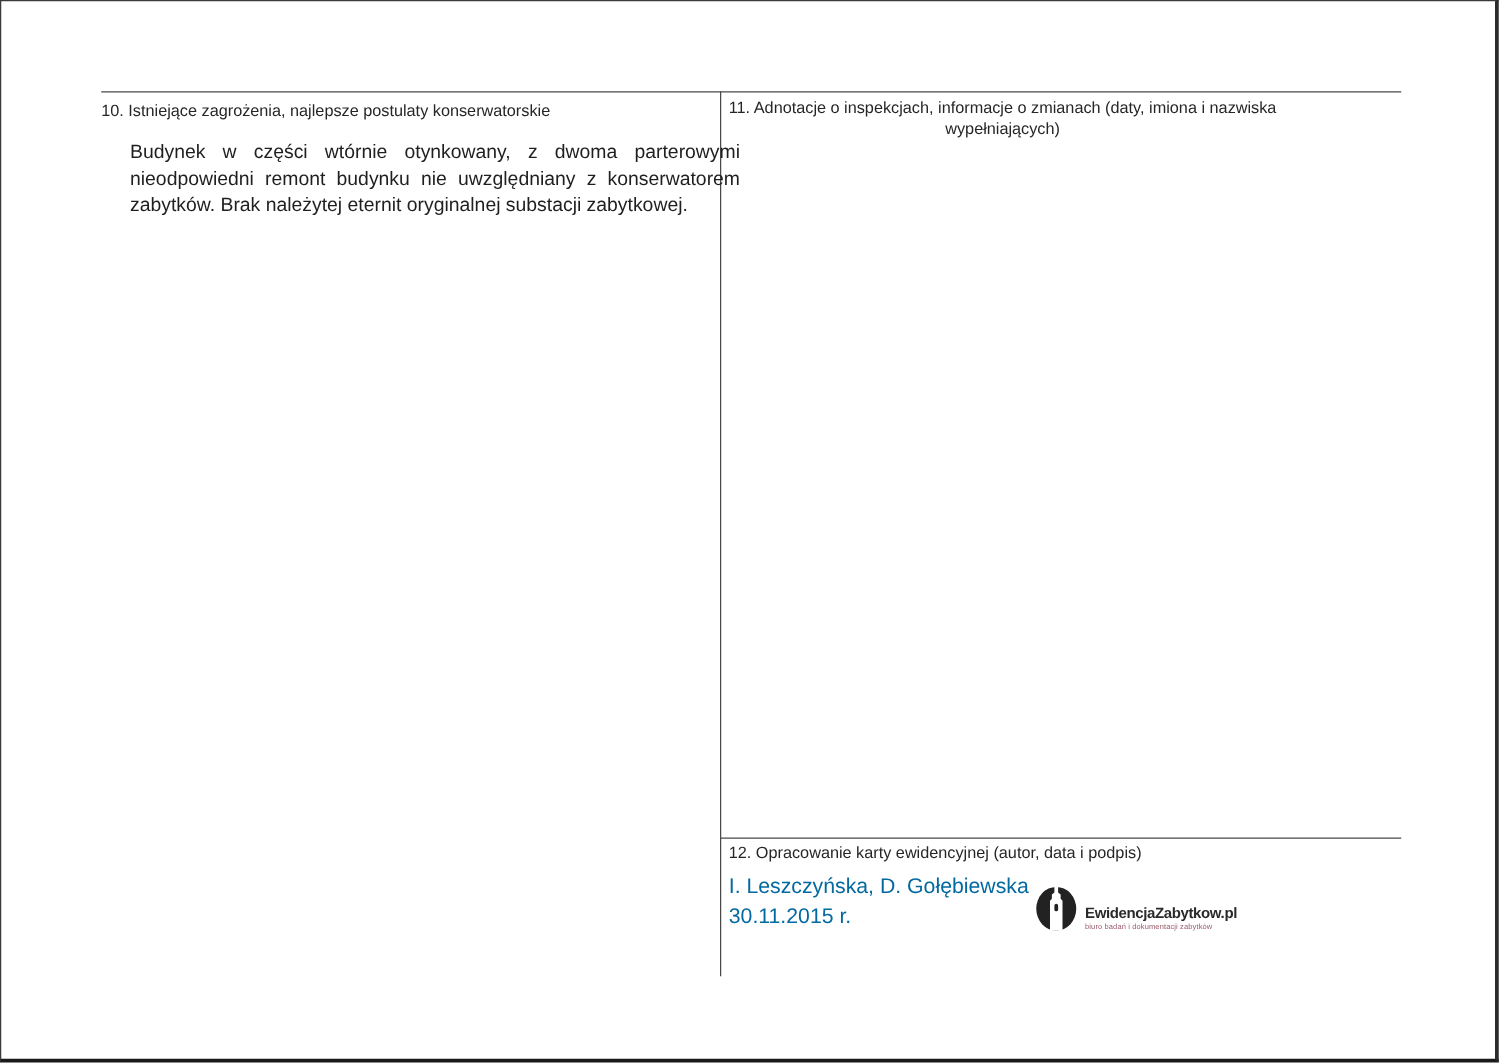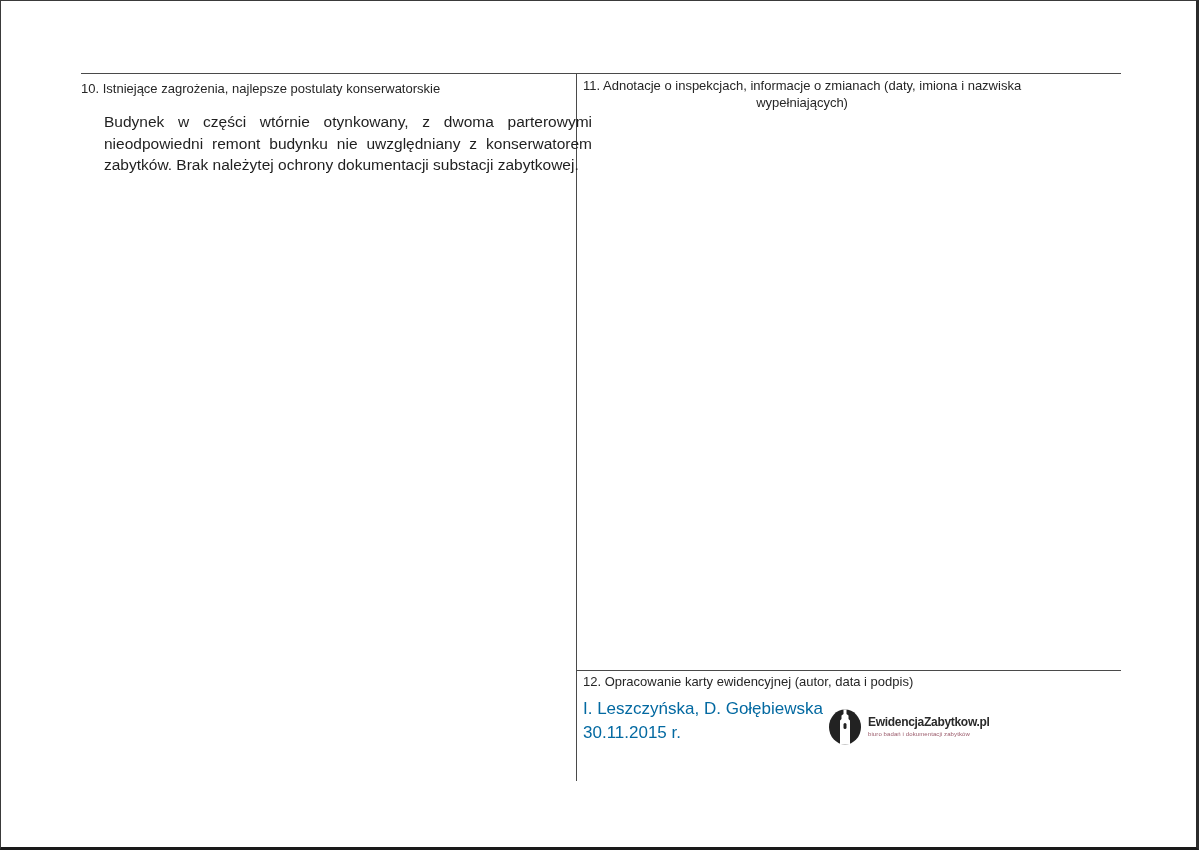--- a/index.html
+++ b/index.html
@@ -54,21 +54,21 @@
       position: absolute;
       font-size: 17px;
       line-height: 22px;
       color: #0369a1;
     }
     .logo {
       position: absolute;
       left: 828px;
       top: 708px;
       display: flex;
-      align-items: center;
+      align-items: flex-end;
       gap: 6px;
     }
     .logo-icon {
       width: 34px;
       height: 37px;
       display: block;
     }
     .logo-text {
       display: flex;
       flex-direction: column;
@@ -94,21 +94,21 @@
 
 <div class="hline" style="left:81px; top:73px; width:1040px;"></div>
 <div class="vline" style="left:576px; top:73px; height:708px;"></div>
 <div class="hline" style="left:576px; top:670px; width:545px;"></div>
 
 <div>
   <div class="section-heading" style="left:81px; top:80px;">10. Istniejące zagrożenia, najlepsze postulaty konserwatorskie</div>
   <div class="body-text" style="left:81px; top:111px; width:488px;margin-left:23px;">
     <div style="text-align-last: justify;">Budynek w części wtórnie otynkowany, z dwoma parterowymi</div>
     <div style="text-align-last: justify;">nieodpowiedni remont budynku nie uwzględniany z konserwatorem</div>
-    <div>zabytków. Brak należytej ochrony dokumentacji substacji zabytkowej.</div>
+    <div>zabytków. Brak należytej eternit oryginalnej substacji zabytkowej.</div>
   </div>
 </div>
 
 <div>
   <div class="section-heading" style="left:583px; top:77px;text-align:center;">
     <div>11. Adnotacje o inspekcjach, informacje o zmianach (daty, imiona i nazwiska</div>
     <div>wypełniających)</div>
   </div>
 </div>
 

